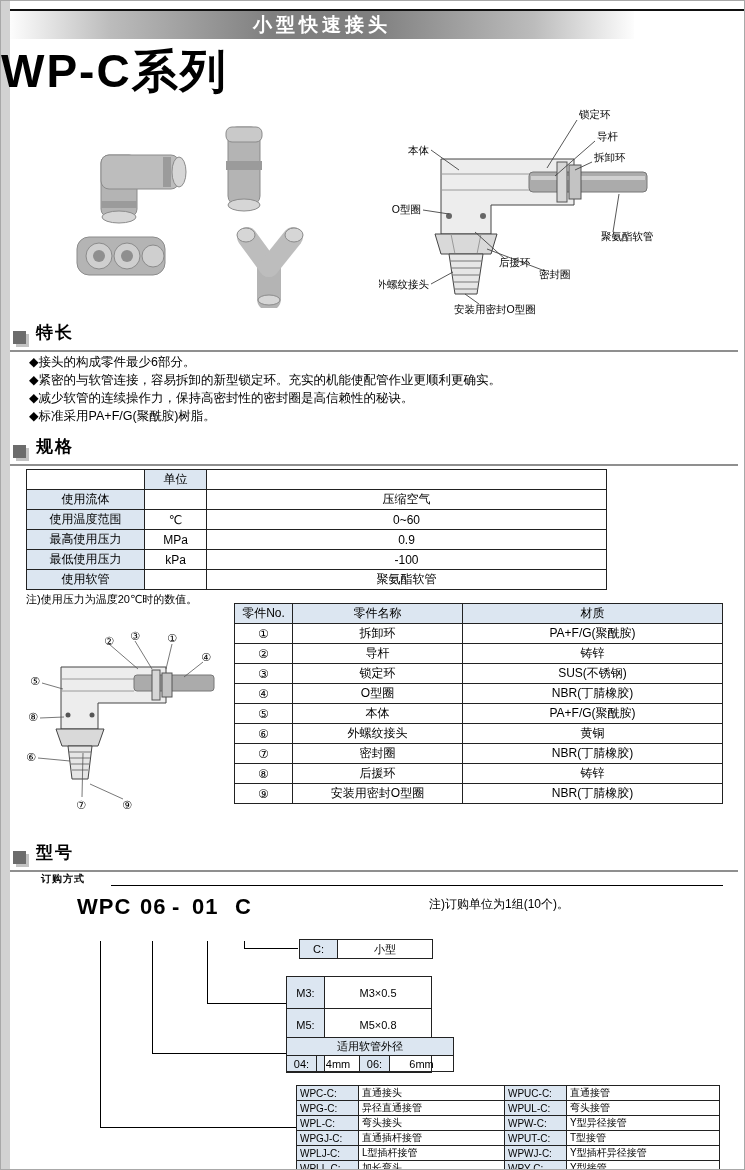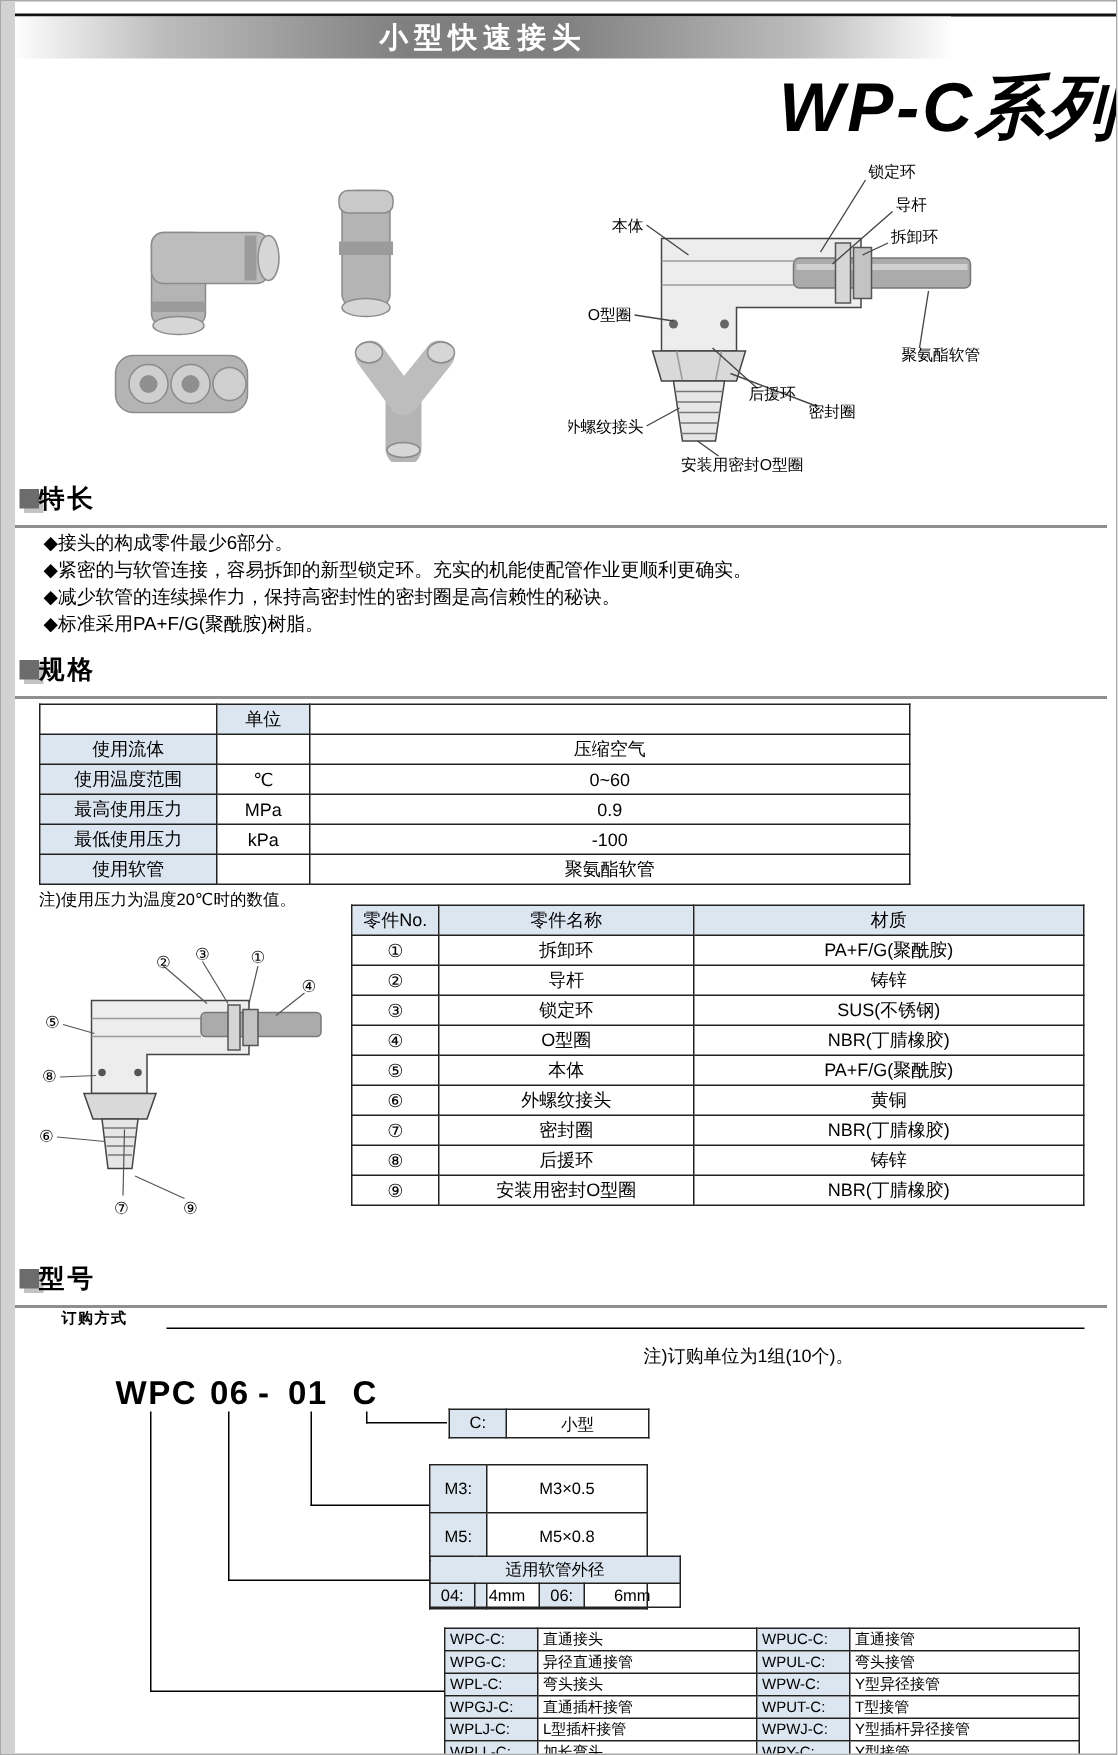--- a/index.html
+++ b/index.html
@@ -8,25 +8,25 @@
   .page { position:relative; width:745px; height:1170px; margin:0 auto; background:#fff;
           border:1px solid #a8a8a8; overflow:hidden; }
   .left-strip { position:absolute; left:0; top:0; width:9px; height:1170px; background:#d2d2d2; }
 
   
   .top-rule { position:absolute; left:9px; top:8px; width:736px; height:2px; background:#111; }
   .banner { position:absolute; left:9px; top:10px; width:624px; height:28px;
             background:linear-gradient(90deg,#fdfdfd 0%,#bcbcbc 16%,#7f7f7f 42%,#7f7f7f 58%,#bcbcbc 84%,#fdfdfd 100%);
             display:flex; align-items:center; justify-content:center; }
   .banner span { color:#fff; font-weight:bold; font-size:19px; letter-spacing:4px; }
-  .main-title { position:absolute; top:40px; left:0; width:745px; text-align:right;
-                font-size:46px; font-weight:bold; letter-spacing:2px;font-style:italic; }
+  .main-title { position:absolute; top:40px; left:0; width:745px; text-align:left;
+                font-size:46px; font-weight:bold; letter-spacing:2px; }
 
   
-  .sec-head { position:absolute; left:9px; width:728px; display:flex; align-items:center; 
+  .sec-head { position:absolute; left:9px; width:728px; display:flex; align-items:flex-end; gap:10px;
               padding:2px 0 6px 3px; border-bottom:2px solid #8f8f8f; }
   .sec-sq { width:13px; height:13px; background:#6c6c6c; box-shadow:3px 3px 0 #c3c3c3; flex:0 0 13px; }
   .sec-title { font-size:17px; font-weight:bold; letter-spacing:2px; }
 
   .features { position:absolute; left:28px; top:352px; width:705px; font-size:12.5px; line-height:18px; }
 
   
   table { border-collapse:collapse; table-layout:fixed; position:absolute; }
   td { border:1px solid #222; font-size:12px; text-align:center; padding:1px 3px;
        overflow:hidden; white-space:nowrap; }
@@ -43,21 +43,21 @@
   .photos { position:absolute; left:42px; top:112px; }
   .cross-diagram { position:absolute; left:378px; top:103px; width:362px; height:215px; }
   .parts-diag { position:absolute; left:25px; top:628px; width:205px; height:185px; }
   svg text { font-family:"Liberation Sans","DejaVu Sans",sans-serif; font-size:10.5px; fill:#000; }
   svg text.callout { font-size:11px; }
 
   
   .order-sub { position:absolute; left:40px; top:871px; font-size:10px; font-weight:bold; letter-spacing:1px; }
   .order-rule { position:absolute; left:110px; top:884px; width:612px; border-top:1px solid #000; }
   .order-note { position:absolute; left:428px; top:895px; font-size:12px; }
-  .code-part { position:absolute; top:915px; font-size:22px; font-weight:bold; letter-spacing:1px; }
+  .code-part { position:absolute; top:893px; font-size:22px; font-weight:bold; letter-spacing:1px; }
   .conn { position:absolute; border-left:1px solid #000; border-bottom:1px solid #000; }
 
   .size-table { left:298px; top:938px; width:134px; }
   .size-table td { height:19px; font-size:11px; }
   .thread-table { left:285px; top:975px; width:146px; }
   .thread-table td { height:32px; font-size:11px; }
   .tube-table { left:285px; top:1036px; width:168px; }
   .tube-table td { height:16px; font-size:11px; }
   .models-table { left:295px; top:1084px; width:424px; }
   .models-table td { height:12px; font-size:10px; padding:0 3px; }

